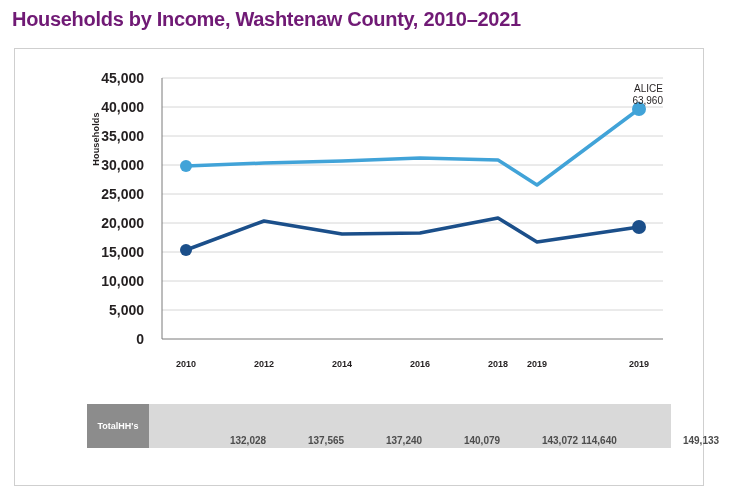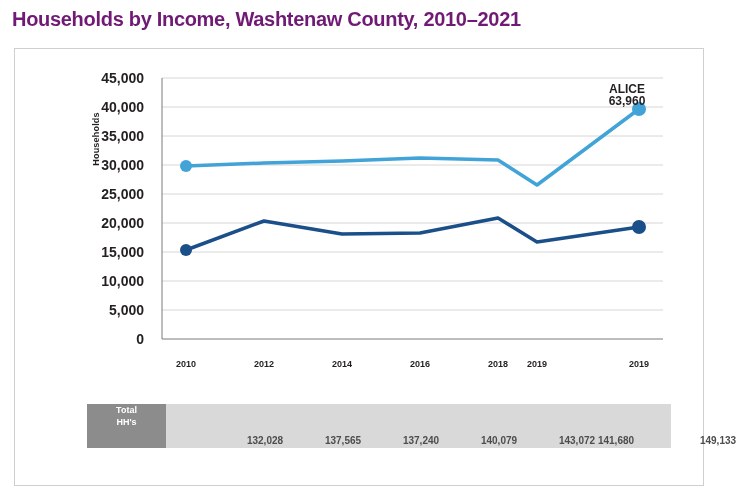--- a/index.html
+++ b/index.html
@@ -83,47 +83,48 @@
     transform: translateX(-50%);
     white-space: nowrap;
   }
   .plot-svg {
     position: absolute;
     left: 0;
     top: 0;
   }
   .series-label {
     position: absolute;
-    font-size: 12px;
-    font-weight: bold;
-    color: #231f20;
-    text-align: center;
+    font-size: 10px;
+    font-weight: normal;
+    color: #231f20;
+    text-align: right;
     line-height: 12px;
     white-space: nowrap;
   }
   
   .totals {
     position: absolute;
     left: 72px;
     top: 355px;
     width: 584px;
     height: 44px;
     background: #d9d9d9;
     display: flex;
     align-items: stretch;
   }
   .totals-label {
-    width: 79px;
+    width: 62px;
     background: #8c8c8c;
     color: #ffffff;
     font-size: 9px;
     font-weight: bold;
     display: flex;
-    flex-direction: column;
+    flex-direction: row;
     align-items: center;
+    justify-content: center;
     line-height: 12px;
     flex: 0 0 auto;
   }
   .totals-cells {
     position: relative;
     flex: 1 1 auto;
   }
   .total-cell {
     position: absolute;
     top: 16px;
@@ -206,18 +207,18 @@
     <div class="totals-label">
       <span>Total</span>
       <span>HH's</span>
     </div>
     <div class="totals-cells">
       <div class="total-cell" style="left:99px">132,028</div>
       <div class="total-cell" style="left:177px">137,565</div>
       <div class="total-cell" style="left:255px">137,240</div>
       <div class="total-cell" style="left:333px">140,079</div>
       <div class="total-cell" style="left:411px">143,072</div>
-      <div class="total-cell" style="left:450px">141,680</div>
+      <div class="total-cell" style="left:450px">114,640</div>
       <div class="total-cell" style="left:552px">149,133</div>
     </div>
   </div>
 
 </div>
 
 </body></html>

